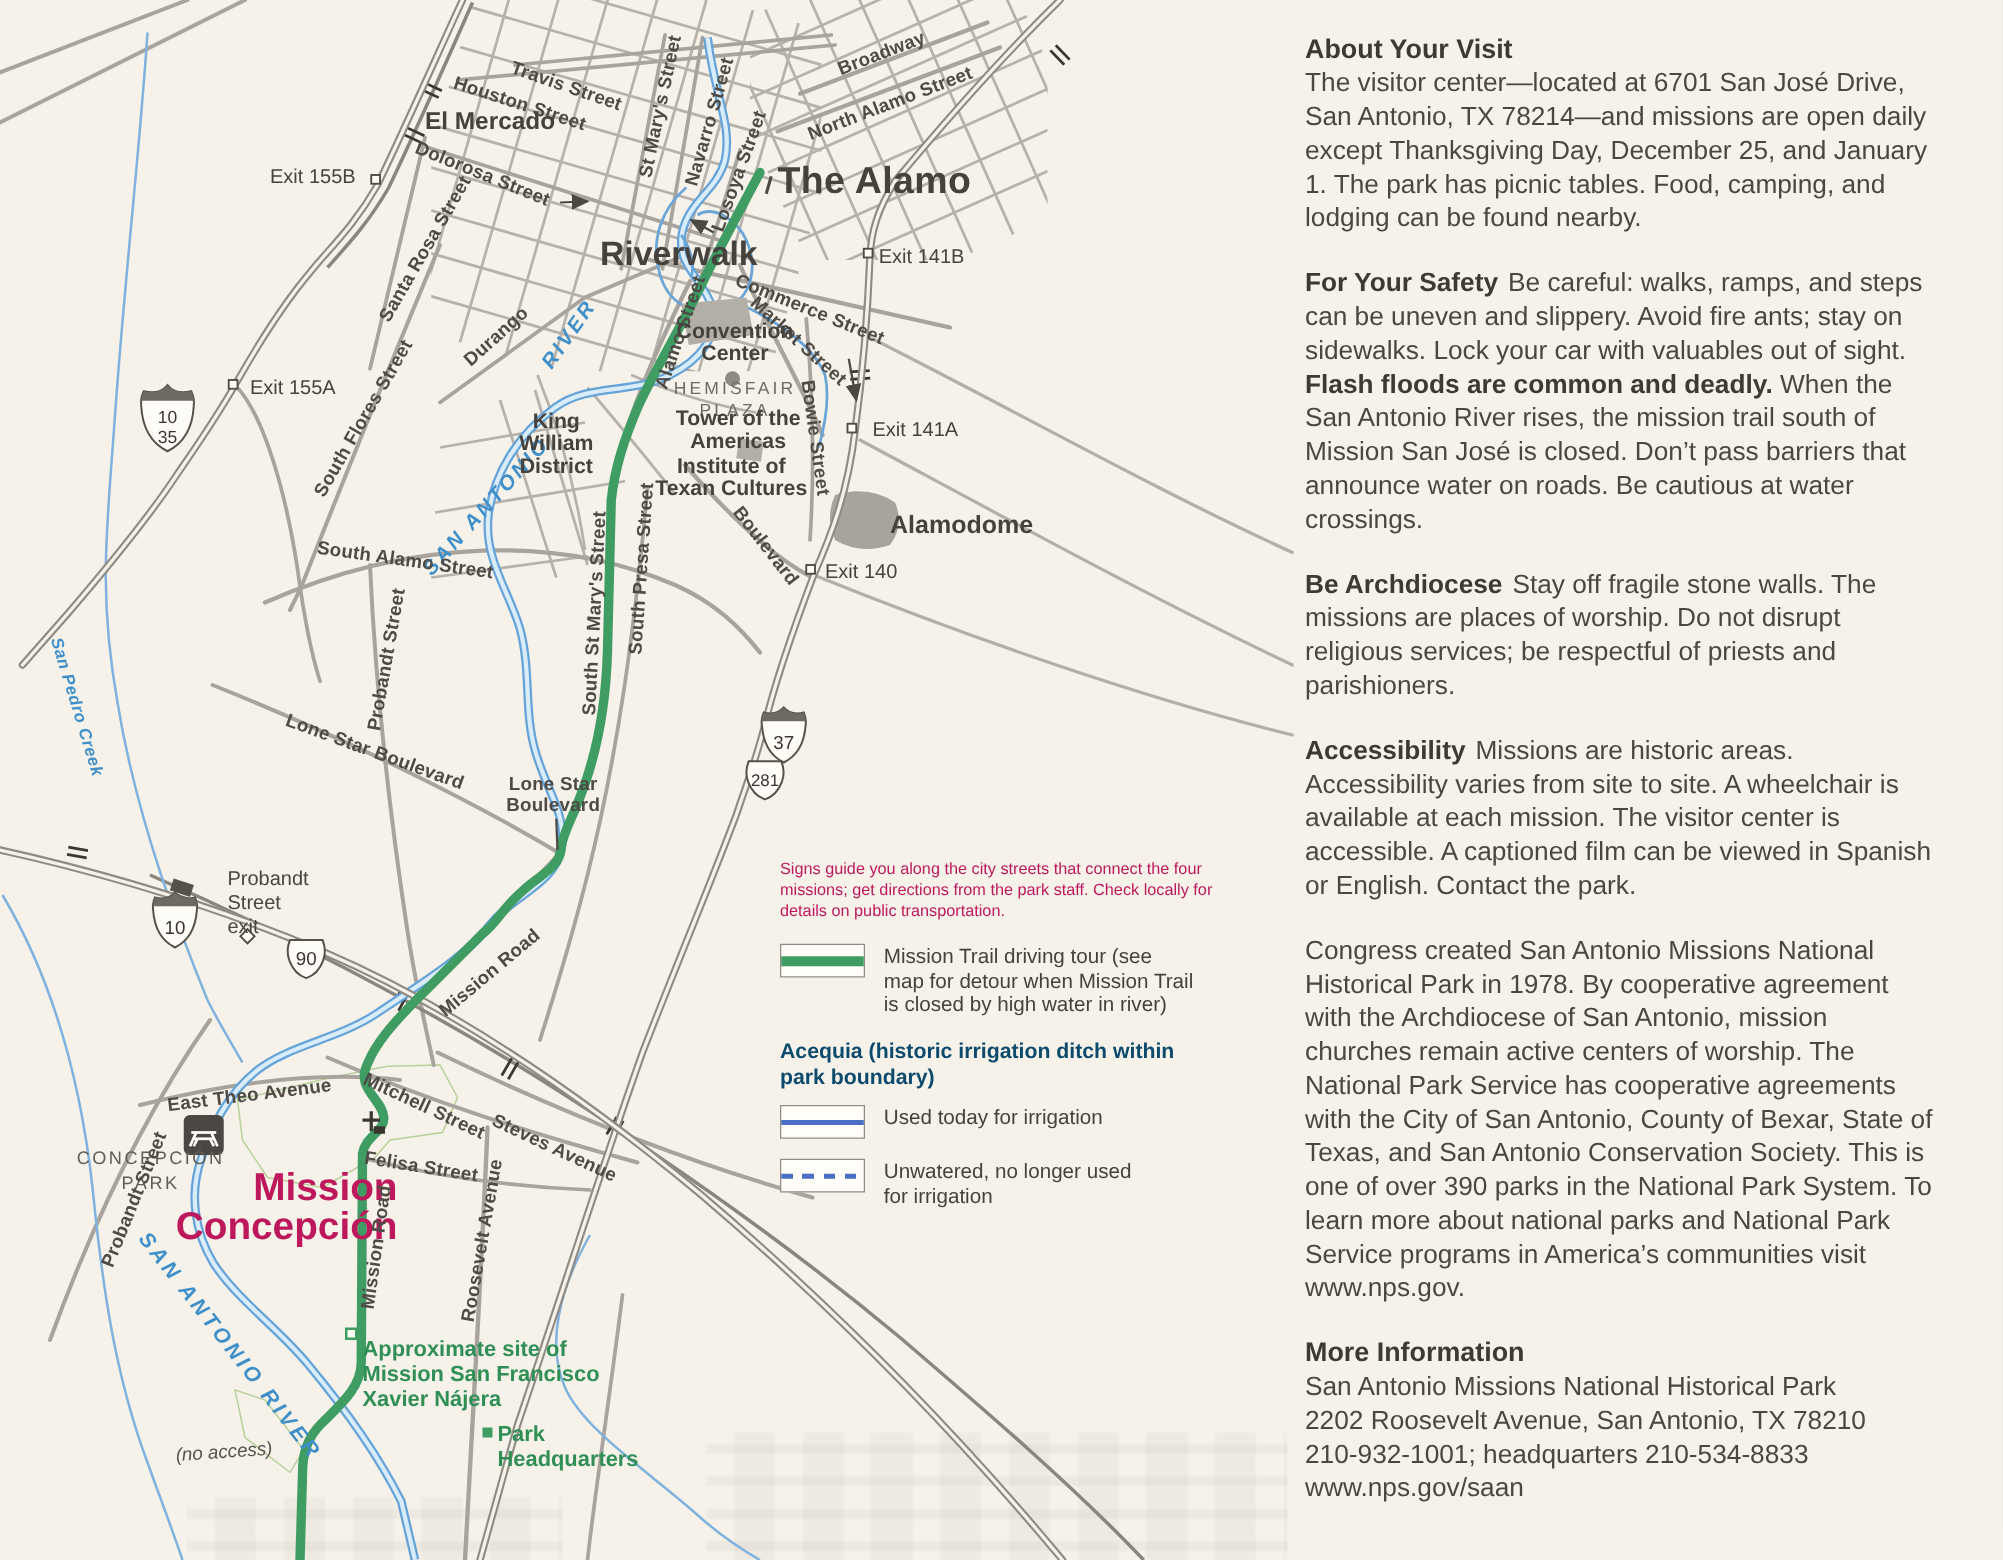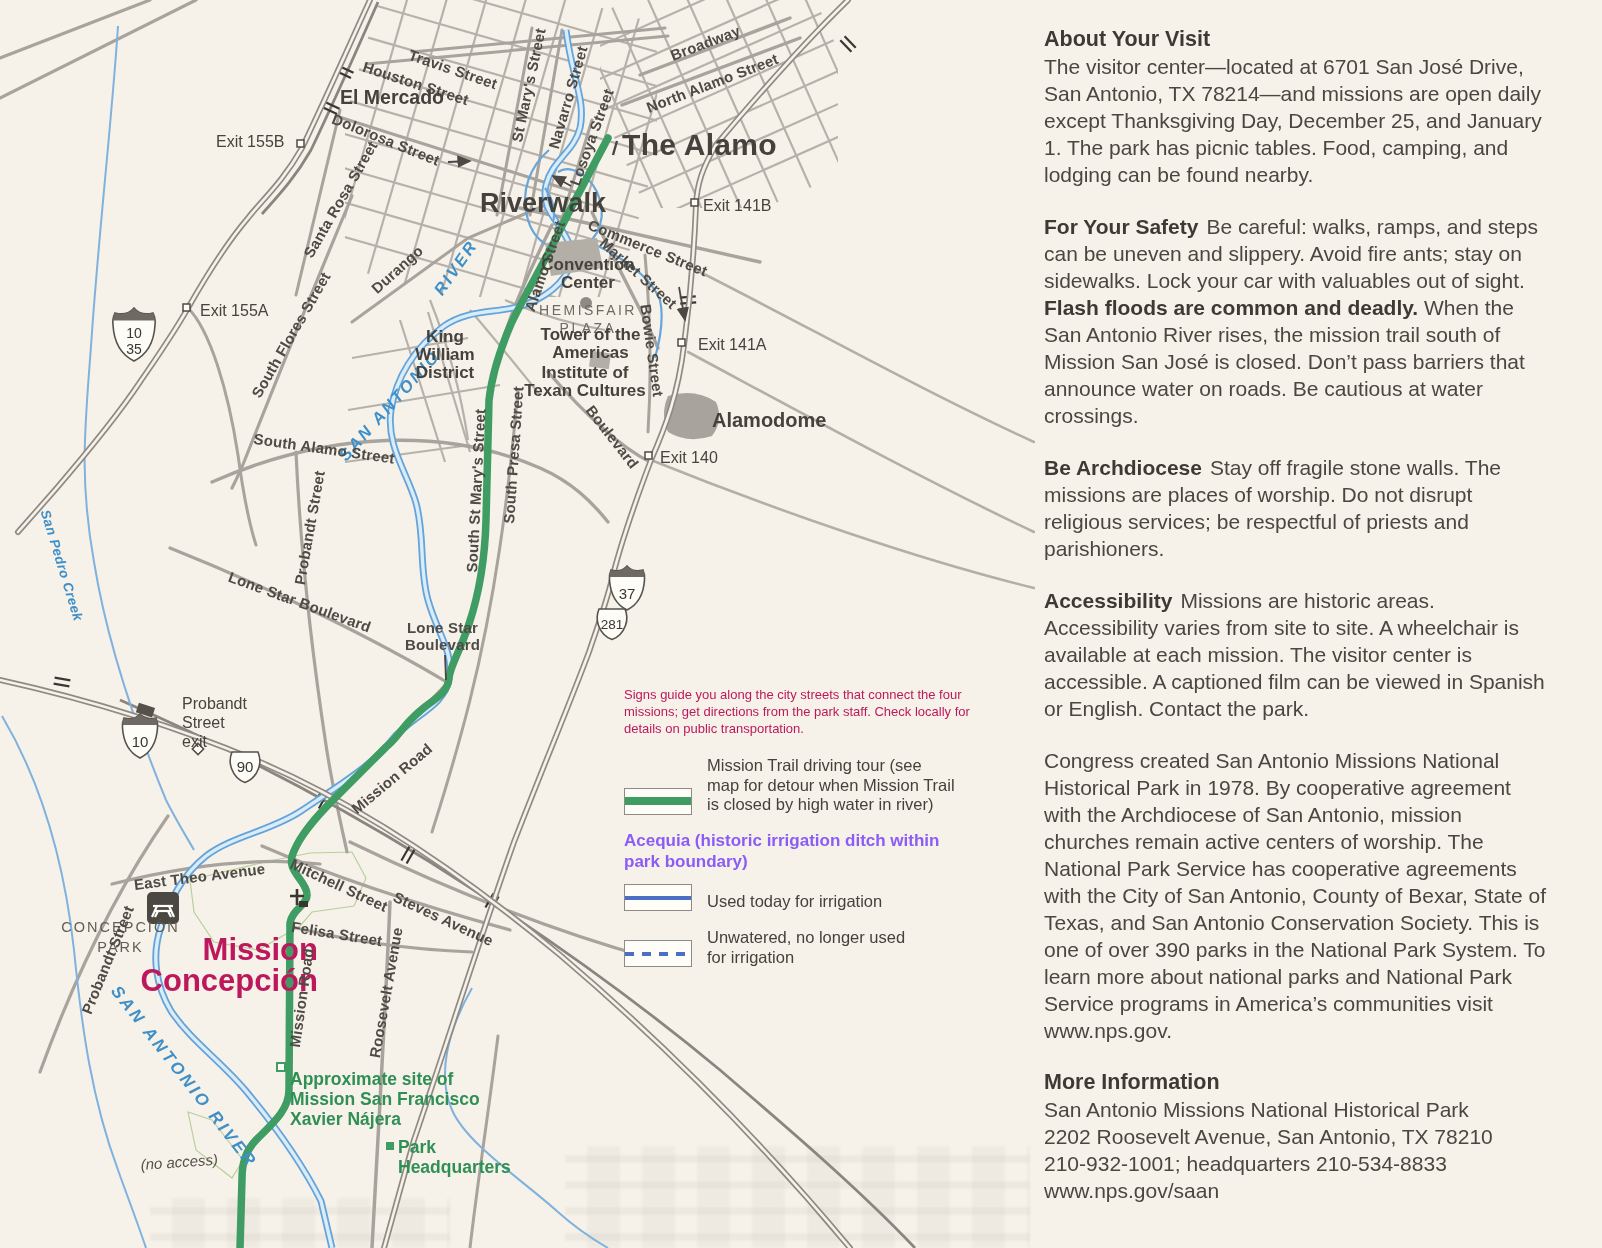--- a/index.html
+++ b/index.html
@@ -17,29 +17,29 @@
   .green-big{font-size:31px;font-weight:bold;color:#be185d;line-height:1.0;text-align:right;}
   .green-sm{font-size:17.5px;font-weight:bold;color:#2f8f55;line-height:1.13;}
   .water{font-style:italic;font-weight:bold;color:#3f8fc9;letter-spacing:2.5px;font-size:16.5px;}
   .water-sm{font-style:italic;color:#3f8fc9;font-size:13.5px;letter-spacing:.5px;font-weight:bold;}
   .noacc{font-style:italic;font-size:15px;color:#55514b;}
   .mercado{font-size:19.5px;font-weight:bold;color:#45413c;}
   
   .legend{position:absolute;left:624px;top:686px;width:378px;}
   .legend .lh2{font-size:21px;font-weight:bold;color:#2f9155;margin:0 0 6px;}
   .legend .lbody{font-size:13px;line-height:1.32;color:#be185d;margin:0 0 18px;width:348px;}
-  .lrow{display:flex;margin-bottom:16px;align-items:flex-end;}
+  .lrow{display:flex;margin-bottom:16px;}
   .sw{width:66px;height:25px;border:1.5px solid #8f8b84;background:#fffdf8;
       display:flex;align-items:center;flex:none;margin-right:15px;}
   .sw i{display:block;width:100%;}
   .sw-green i{height:8px;background:#3f9c63;}
   .sw-blue i{height:3.5px;background:#4a6fc4;}
   .sw-dash i{height:4px;background:repeating-linear-gradient(90deg,#4a6fc4 0 9px,transparent 9px 17px);}
   .lrow .txt{font-size:16.5px;line-height:1.18;color:#45423d;padding-top:1px;}
-  .acq{font-weight:bold;font-size:17px;color:#8b5cf6;width:345px;line-height:1.22;margin:4px 0 12px;}
+  .acq{font-weight:bold;font-size:17px;color:#0c4a6e;width:345px;line-height:1.22;margin:4px 0 12px;}
   
   .col{position:absolute;left:1044px;top:26px;width:502px;font-size:21px;line-height:27px;color:#4a4641;}
   .col p{margin:0 0 25px;}
   .col .h{display:block;font-weight:bold;color:#3d3a35;font-size:21.5px;}
   .col b.runin{color:#3d3a35;padding-right:8px;}
   .col b.mid{color:#3d3a35;}
   .col .ln{display:block;}
   .ghost{position:absolute;opacity:.55;filter:blur(1px);pointer-events:none;
     background:
      repeating-linear-gradient(0deg, transparent 0 7px, rgba(150,144,134,.16) 7px 15px, transparent 15px 26px),

